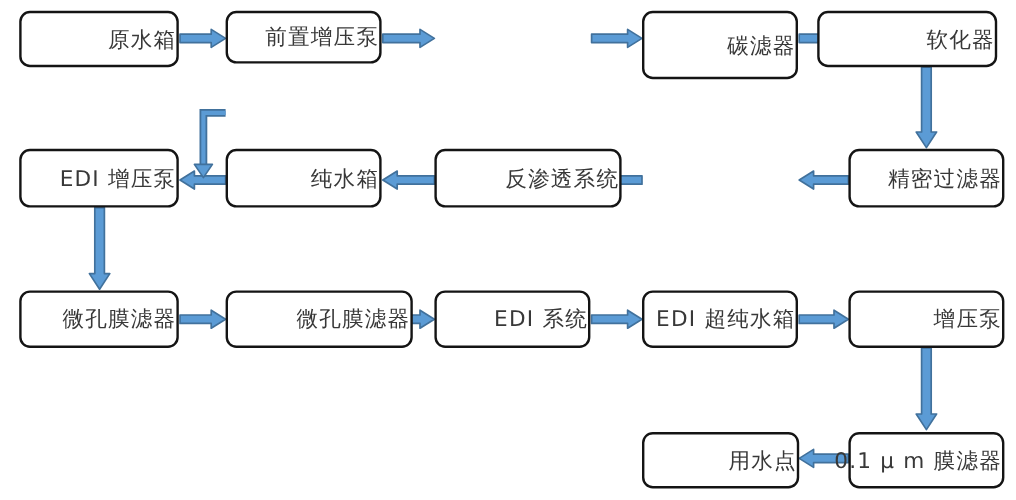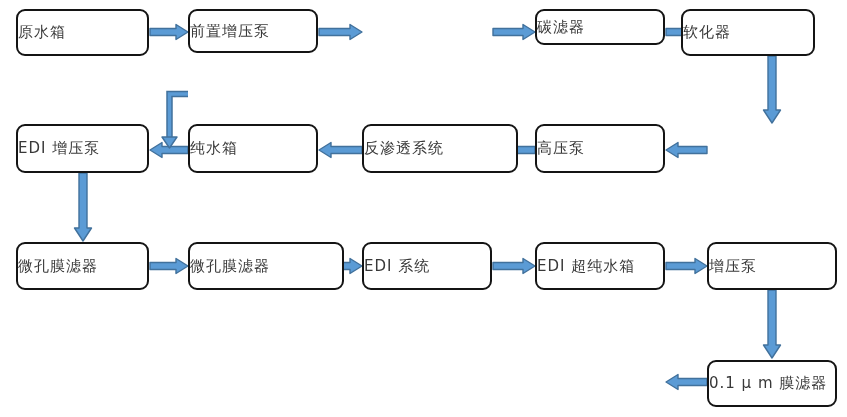--- a/index.html
+++ b/index.html
@@ -48,22 +48,22 @@
     stroke-linejoin: miter;
   }
   .node {
     position: absolute;
     box-sizing: border-box;
     background: var(--box-fill);
     border: 2px solid var(--box-border);
     border-radius: 9px;
     display: flex;
     align-items: center;
-    justify-content: flex-start;
-    font-size: 15px;
+    justify-content: flex-end;
+    font-size: 18px;
     letter-spacing: 1px;
     color: var(--text);
     white-space: nowrap;
     z-index: 2;
   }
 </style>
 </head>
 <body>
 
 <div class="canvas">
@@ -97,54 +97,57 @@
 
     <polygon class="arrow" points="707,378.5 678,378.5 678,374.5 666,382 678,389.5 678,385.5 707,385.5"></polygon>
   </svg>
 
   <div class="node" style="left:16px;top:9px;width:133px;height:47px">
     <span>原水箱</span>
   </div>
   <div class="node" style="left:188px;top:9px;width:130px;height:44px">
     <span>前置增压泵</span>
   </div>
-  <div class="node" style="left:535px;top:9px;width:130px;height:36px">
+  <div class="node" style="left:535px;top:9px;width:130px;height:57px">
     <span>碳滤器</span>
   </div>
-  <div class="node" style="left:681px;top:9px;width:134px;height:47px">
+  <div class="node" style="left:681px;top:9px;width:150px;height:47px">
     <span>软化器</span>
   </div>
 
 
   <div class="node" style="left:16px;top:124px;width:133px;height:49px">
     <span>EDI 增压泵</span>
   </div>
   <div class="node" style="left:188px;top:124px;width:130px;height:49px">
     <span>纯水箱</span>
   </div>
   <div class="node" style="left:362px;top:124px;width:156px;height:49px">
     <span>反渗透系统</span>
   </div>
-  <div class="node" style="left:535px;top:124px;width:130px;height:49px">
-    <span>高压泵</span>
+  <div class="node" style="left:707px;top:124px;width:130px;height:49px">
+    <span>精密过滤器</span>
   </div>
 
   <div class="node" style="left:16px;top:242px;width:133px;height:48px">
     <span>微孔膜滤器</span>
   </div>
   <div class="node" style="left:188px;top:242px;width:156px;height:48px">
     <span>微孔膜滤器</span>
   </div>
   <div class="node" style="left:362px;top:242px;width:130px;height:48px">
     <span>EDI 系统</span>
   </div>
   <div class="node" style="left:535px;top:242px;width:130px;height:48px">
     <span>EDI 超纯水箱</span>
   </div>
   <div class="node" style="left:707px;top:242px;width:130px;height:48px">
     <span>增压泵</span>
   </div>
 
+  <div class="node" style="left:535px;top:360px;width:131px;height:47px">
+    <span>用水点</span>
+  </div>
   <div class="node" style="left:707px;top:360px;width:130px;height:47px">
     <span>0.1 μ m 膜滤器</span>
   </div>
 
 </div>
 
 </body></html>

